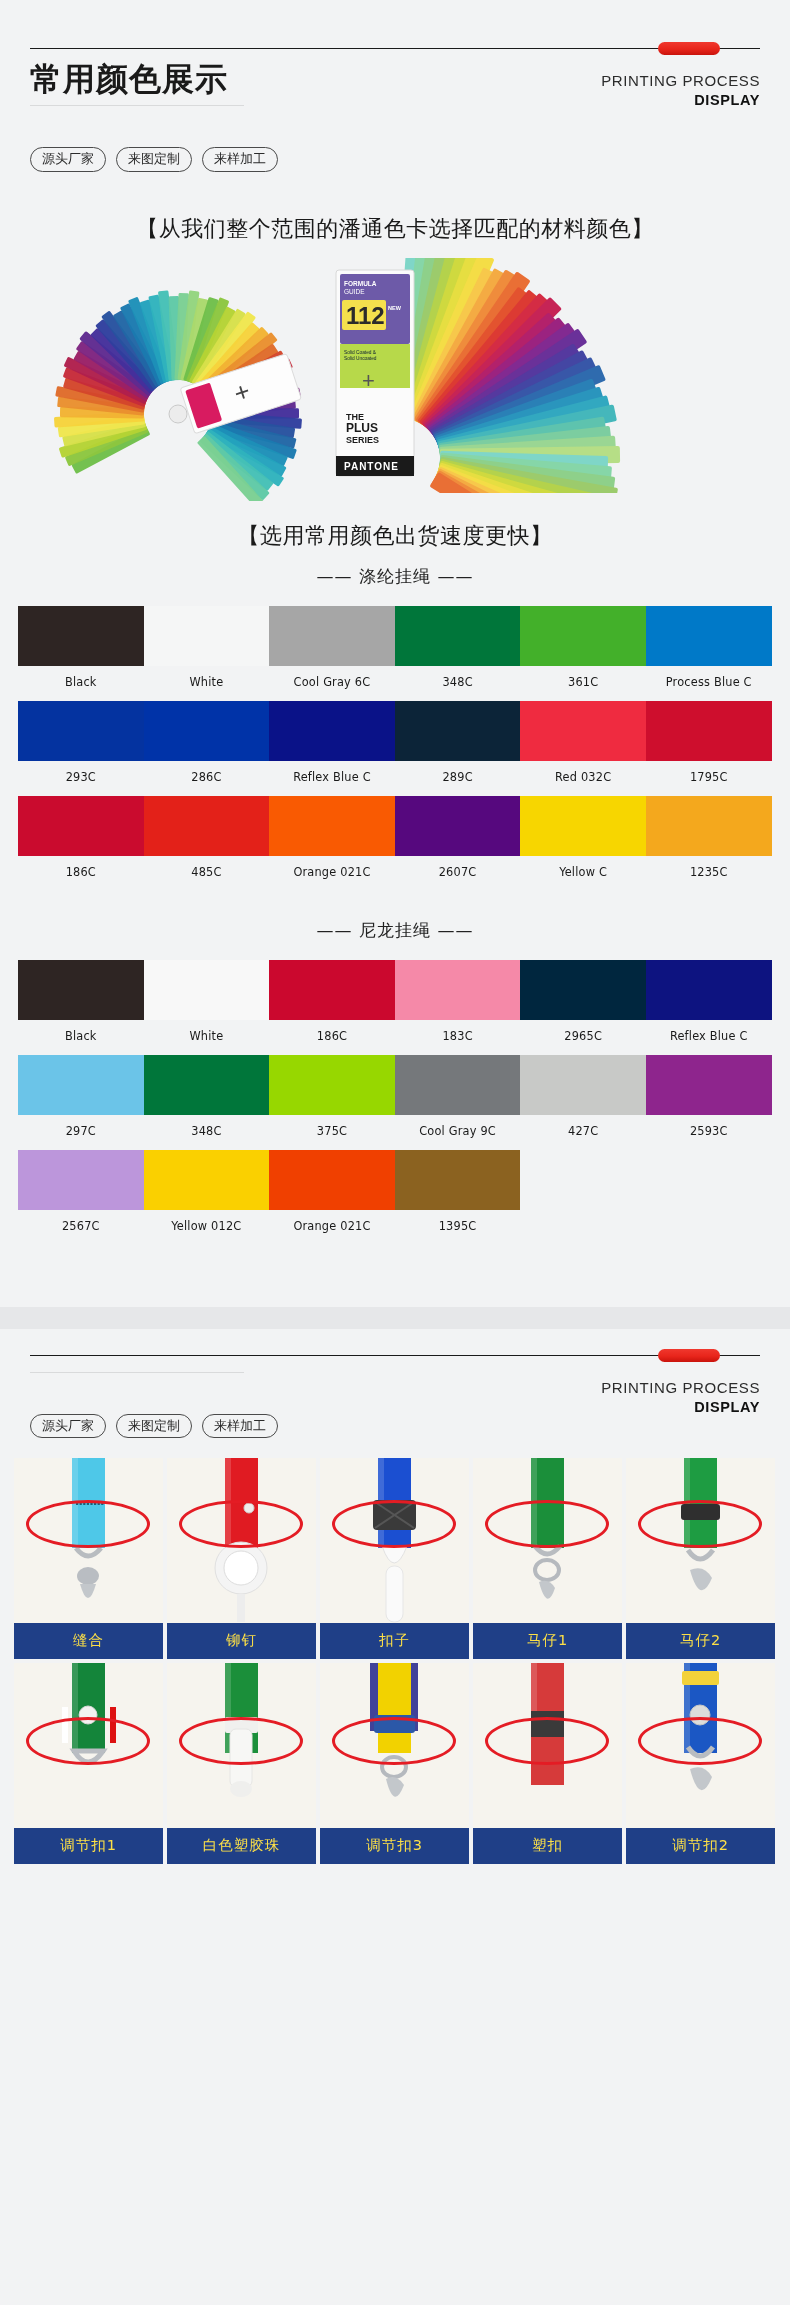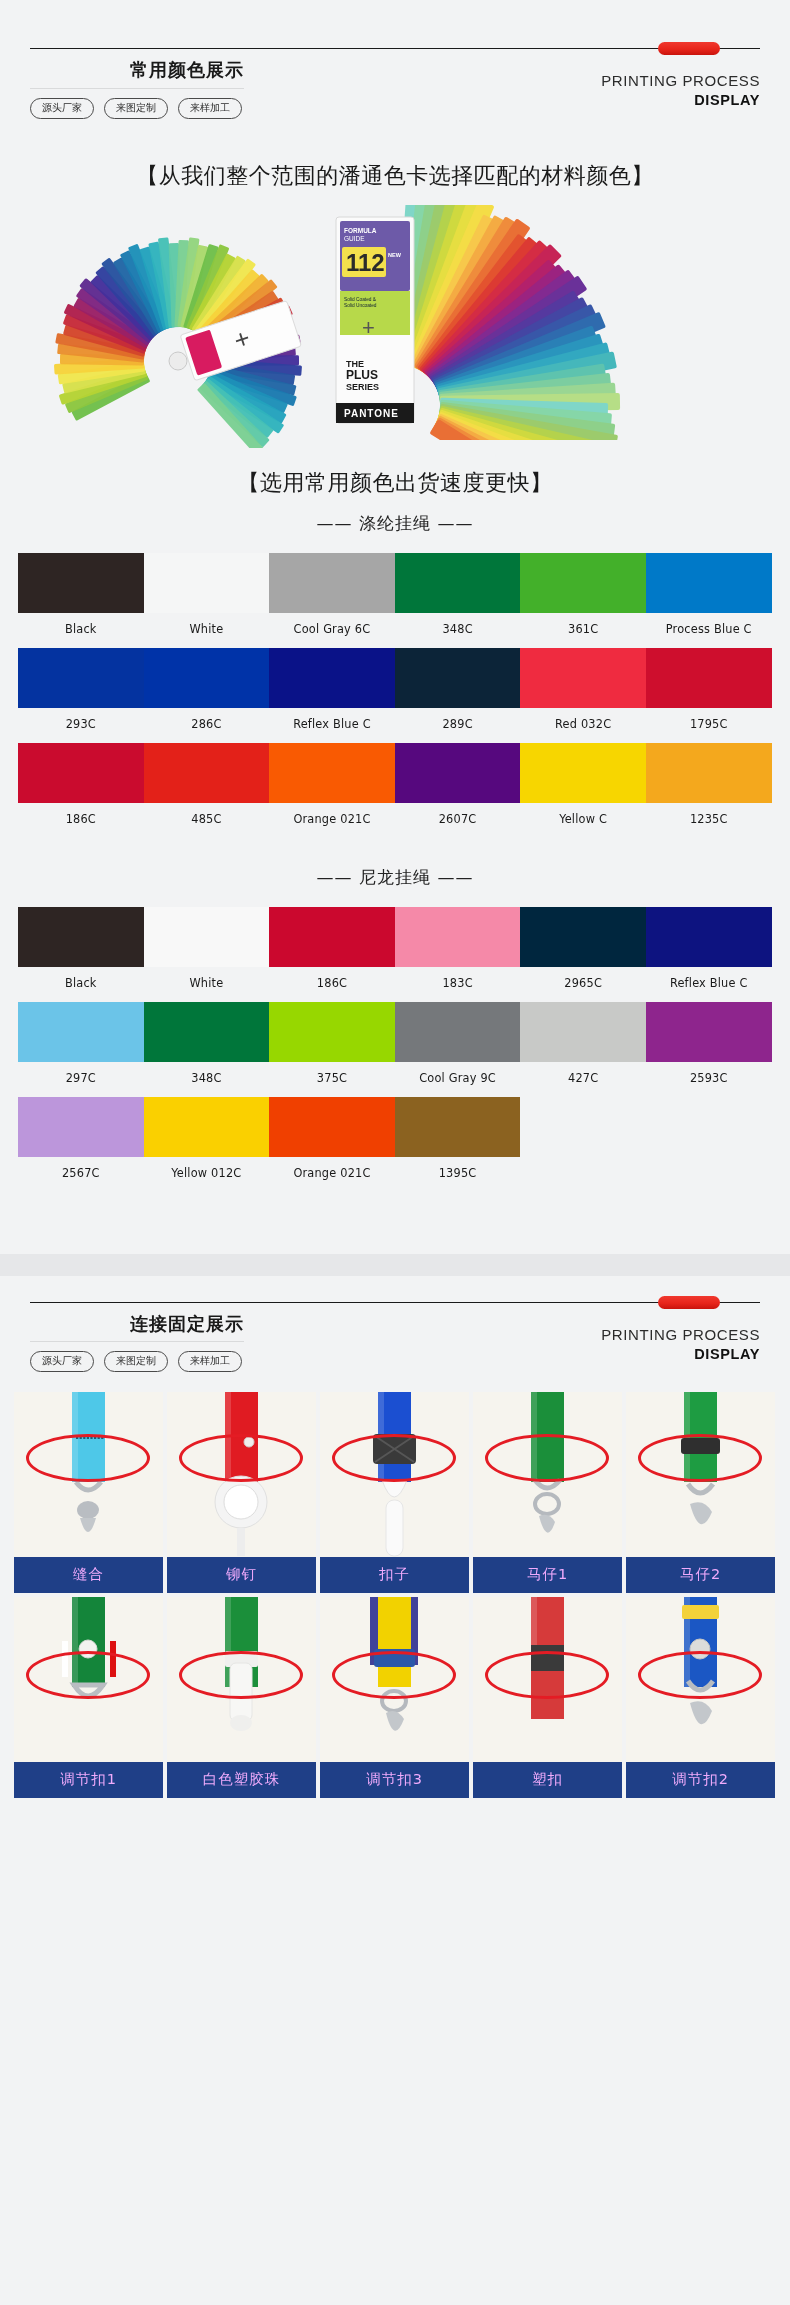--- a/index.html
+++ b/index.html
@@ -17,29 +17,28 @@
   .sec-head .rule{
     position:relative;height:1px;background:#1a1a1a;margin:0 0 0 0;
   }
   .sec-head .pill{
     position:absolute;right:40px;top:-6px;width:62px;height:13px;border-radius:7px;
     background:linear-gradient(180deg,#f0382e 0%,#e8251b 55%,#c9130c 100%);
   }
   .sec-head .inner{display:flex;align-items:flex-start;justify-content:space-between;padding-top:10px;}
   .sec-head .left{}
   .sec-title{
-    font-size:18px;font-weight:bold;letter-spacing:1px;line-height:1.25;
+    font-size:32px;font-weight:bold;letter-spacing:1px;line-height:1.25;
     font-family:"DejaVu Sans","Liberation Sans",sans-serif;
-    text-align:right;
   }
   .title-underline{height:1px;background:#d9dadb;width:214px;margin-top:6px;}
   .tags{display:flex;gap:10px;margin-top:9px;}
   .tag{
     border:1px solid #4a4a4a;border-radius:14px;padding:3px 11px 4px;
-    font-size:10px;line-height:1.2;color:#2b2b2b;background:transparent;white-space:nowrap;
+    font-size:13px;line-height:1.2;color:#2b2b2b;background:transparent;white-space:nowrap;margin-top:32px;
   }
   .sec-head .right{text-align:right;padding-top:12px;}
   .en-1{font-size:15px;letter-spacing:0.6px;color:#2b2b2b;line-height:1.35;}
   .en-2{font-size:14.5px;letter-spacing:0.6px;color:#111;font-weight:bold;line-height:1.35;}
 
   
   .bracket-title{
     text-align:center;font-size:22px;font-weight:normal;letter-spacing:0.5px;
     font-family:"DejaVu Sans","Liberation Sans",sans-serif;
   }
@@ -68,21 +67,21 @@
 
   
   .grid{display:flex;flex-wrap:wrap;padding:0 14px;gap:4px 4px;width:762px;}
   .cardw{width:149px;}
   .card{position:relative;height:165px;background:#f6f4ee;overflow:hidden;}
   .card .ellipse{
     position:absolute;border:3px solid #e41c24;border-radius:50%;
     left:12px;width:124px;height:48px;box-sizing:border-box;
   }
   .cardlbl{
-    background:#1f3f87;color:#f0abfc;text-align:center;font-size:14.5px;
+    background:#1f3f87;color:#fde047;text-align:center;font-size:14.5px;
     padding:8px 0 9px;letter-spacing:1px;font-weight:normal;
     font-family:"DejaVu Sans","Liberation Sans",sans-serif;
   }
 
   
   svg{display:block;}
 </style>
 </head>
 <body>
 
@@ -420,21 +419,20 @@
   <div style="height:62px"></div>
   <div class="band"></div>
   <div style="height:26px"></div>
 
   <div class="sec-head">
     <div class="rule">
       <div class="pill"></div>
     </div>
     <div class="inner">
       <div class="left">
-        <div class="sec-title">连接固定展示</div>
         <div class="title-underline"></div>
         <div class="tags">
           <span class="tag">源头厂家</span>
           <span class="tag">来图定制</span>
           <span class="tag">来样加工</span>
         </div>
       </div>
       <div class="right">
         <div class="en-1">PRINTING PROCESS</div>
         <div class="en-2">DISPLAY</div>

